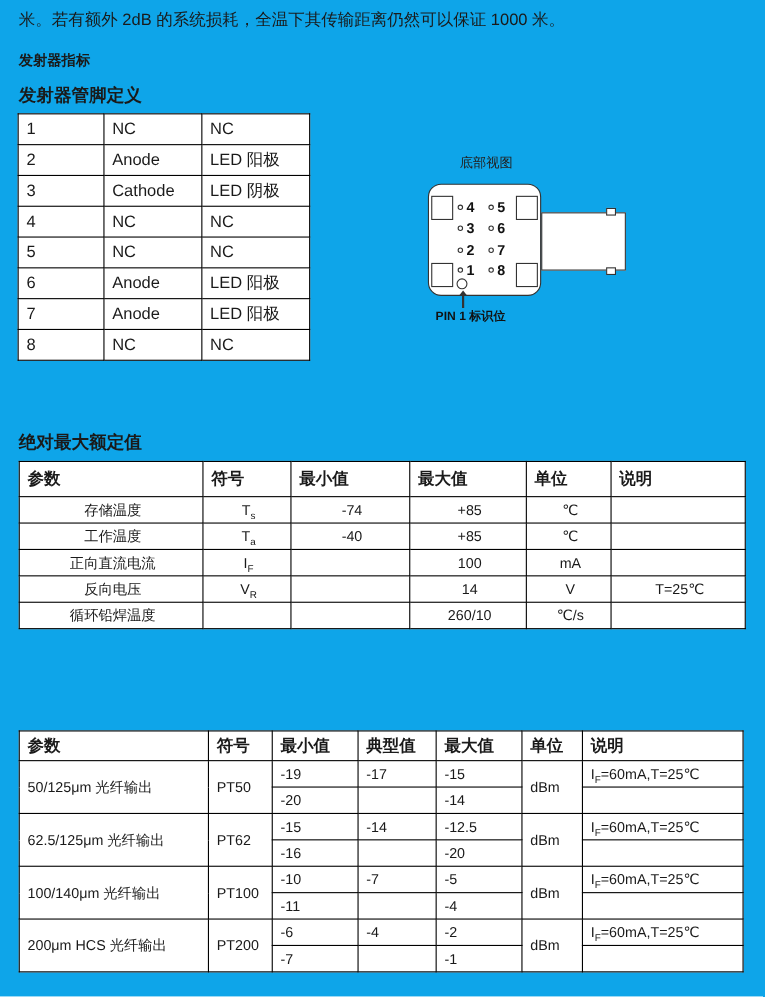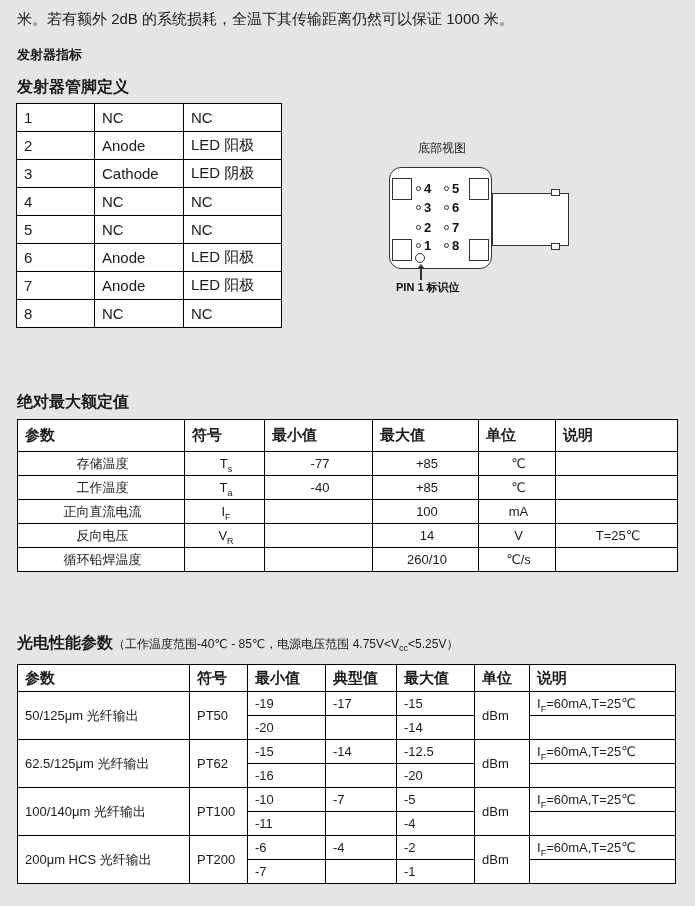--- a/index.html
+++ b/index.html
@@ -2,21 +2,21 @@
 <html><head>
 <meta charset="utf-8">
 <style>
   * { margin:0; padding:0; box-sizing:border-box; }
   html,body { background:#fff; }
   body {
     width:695px; height:906px;
     font-family:"Liberation Sans","DejaVu Sans",sans-serif;
     color:#1a1a1a;
   }
-  .page { position:relative; width:695px; height:906px; overflow:hidden; background:#e5e5e5; }
+  .page { position:relative; width:695px; height:906px; overflow:hidden; background:#0ea5e9; }
   .abs { position:absolute; }
 
   .intro { left:17px; top:8px; width:660px; font-size:15px; line-height:1.45; }
   .h1 { left:17px; top:46px; font-size:13px; font-weight:bold; }
   .h2 { left:17px; top:77px; font-size:16px; font-weight:bold; }
   .h3 { left:17px; top:392px; font-size:16px; font-weight:bold; }
   .h4 { left:17px; top:633px; font-size:16px; font-weight:bold; }
   .h4 .cond { font-size:12px; font-weight:normal; }
   .h4 .cond sub { font-size:9px; }
 
@@ -202,21 +202,21 @@
       <th>参数</th>
       <th>符号</th>
       <th>最小值</th>
       <th>最大值</th>
       <th>单位</th>
       <th>说明</th>
     </tr>
     <tr>
       <td>存储温度</td>
       <td><span>T</span><sub>s</sub></td>
-      <td>-77</td>
+      <td>-74</td>
       <td>+85</td>
       <td>℃</td>
       <td></td>
     </tr>
     <tr>
       <td>工作温度</td>
       <td><span>T</span><sub>a</sub></td>
       <td>-40</td>
       <td>+85</td>
       <td>℃</td>
@@ -242,23 +242,20 @@
       <td>循环铅焊温度</td>
       <td><span></span><sub></sub></td>
       <td></td>
       <td>260/10</td>
       <td>℃/s</td>
       <td></td>
     </tr>
   </tbody>
     </table>
 
-  <div class="abs h4">
-    <span>光电性能参数</span><span class="cond"><span>（工作温度范围-40℃ - 85℃，电源电压范围 4.75V&lt;V</span><sub>cc</sub><span>&lt;5.25V）</span></span>
-  </div>
 
   <table class="abs t3">
     <colgroup>
         <col style="width:172px">
         <col style="width:58px">
         <col style="width:78px">
         <col style="width:71px">
         <col style="width:78px">
         <col style="width:55px">
         <col style="width:146px">

